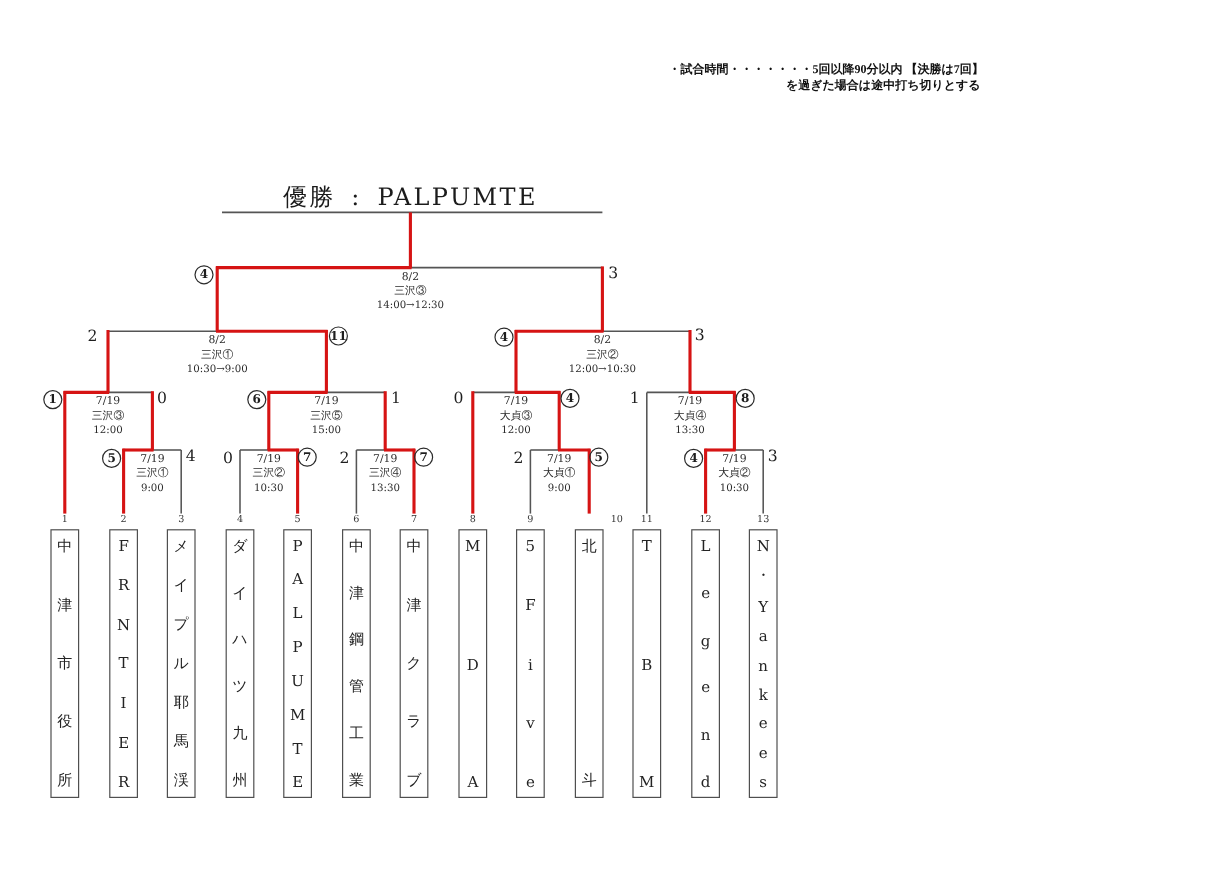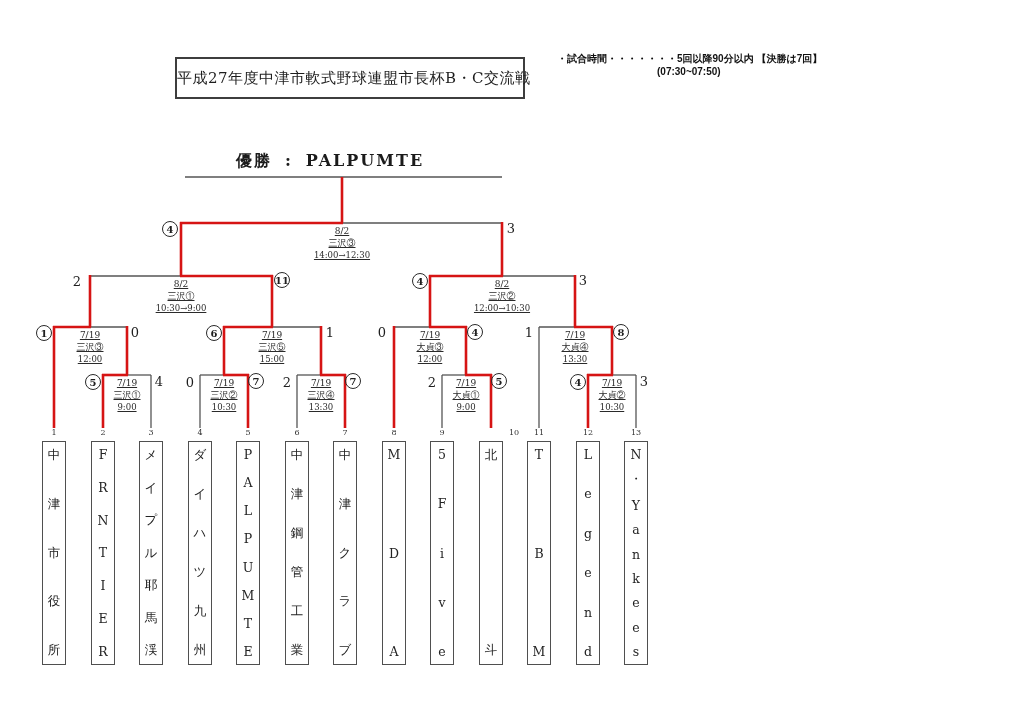--- a/index.html
+++ b/index.html
@@ -2,33 +2,33 @@
 <html><head>
 <meta charset="utf-8">
 <style>
   html,body{margin:0;padding:0;background:#fff;}
   #page{position:relative;width:1024px;height:724px;background:#ffffff;overflow:hidden;
         font-family:"DejaVu Serif",serif;color:#222;}
   #lines{position:absolute;left:0;top:0;}
   .title-box{position:absolute;left:175px;top:57px;width:346px;height:38px;
              border:2px solid #3d3d3d;line-height:38px;text-align:center;
              font-size:15px;letter-spacing:.5px;white-space:nowrap;color:#1d1d1d;}
-  .champ-line{position:absolute;left:330px;top:151px;transform:translateX(-50%);
-              font-size:16px;letter-spacing:2px;white-space:nowrap;color:#1b1b1b;font-weight:bold;}
+  .champ-line{position:absolute;left:342px;top:151px;transform:translateX(-50%);
+              font-size:20px;letter-spacing:2px;white-space:nowrap;color:#1b1b1b;}
   .champ-line .sep{margin:0 13px;}
   .rules{position:absolute;left:545px;top:53px;width:440px;
-         font-family:Liberation Sans, sans-serif;font-size:10px;font-weight:600;
+         font-family:Liberation Serif, serif;font-size:10px;font-weight:600;
          line-height:12.9px;color:#111;}
   .rules div{white-space:nowrap;}
   .r-i1{margin-left:12px;}  .r-i2{margin-left:95px;}  .r-i3{margin-left:100px;}
   .r-i4{margin-left:110px;} .r-i5{margin-left:80px;}  .r-i6{margin-left:88px;}
   .r-i7{margin-left:112px;}
   .r-report{font-weight:bold;font-size:11px;margin-top:1px;}
   .mlabel{position:absolute;transform:translateX(-50%);text-align:center;
-          font-size:9px;line-height:12px;white-space:nowrap;color:#2a2a2a;text-decoration:underline;}
+          font-size:9px;line-height:12px;white-space:nowrap;color:#2a2a2a;}
   .mlabel .mtime{font-size:8.5px;text-align:center;}
   .score{position:absolute;transform:translate(-50%,-50%);font-size:13px;
          font-weight:500;color:#1e1e1e;}
   .score.circ{border:1.3px solid #2a2a2a;border-radius:50%;width:14px;height:14px;
               display:flex;align-items:center;justify-content:center;
               font-size:10px;font-weight:600;}
   .team{position:absolute;top:441px;height:212px;width:22px;border:1px solid #4f4f4f;
         display:flex;flex-direction:column;justify-content:space-between;align-items:center;
         padding:5px 0;font-size:12.5px;color:#232323;background:#fff;}
   .tnum{position:absolute;top:428px;transform:translateX(-50%);font-size:8px;color:#333;}
@@ -88,29 +88,28 @@
       <line x1="491" y1="374" x2="491" y2="428"></line>
       <line x1="394" y1="326" x2="394" y2="428"></line>
       <line x1="575" y1="275" x2="575" y2="327"></line>
       <line x1="574" y1="327" x2="613" y2="327"></line>
       <line x1="612" y1="326" x2="612" y2="375"></line>
       <line x1="587" y1="375" x2="613" y2="375"></line>
       <line x1="588" y1="374" x2="588" y2="428"></line>
     </g>
   </svg>
 
-  <div class="title-box">平成27年度中津市軟式野球連盟市長杯B・C交流戦</div>
 
   <div class="champ-line">
     <span>優勝</span><span class="sep">:</span><span>PALPUMTE</span>
   </div>
 
   <div class="rules">
     <div class="r-i1">・試合時間・・・・・・・5回以降90分以内 【決勝は7回】</div>
-    <div class="r-i7">(07:30~07:50)</div>
+    <div class="r-i4">を過ぎた場合は途中打ち切りとする</div>
   </div>
 
   <div class="mlabel" style="left:342px;top:225px">
     <div>8/2</div>
       <div>三沢③</div>
       <div class="mtime">14:00→12:30</div>
   </div>
   <div class="mlabel" style="left:181px;top:278px">
     <div>8/2</div>
       <div>三沢①</div>

